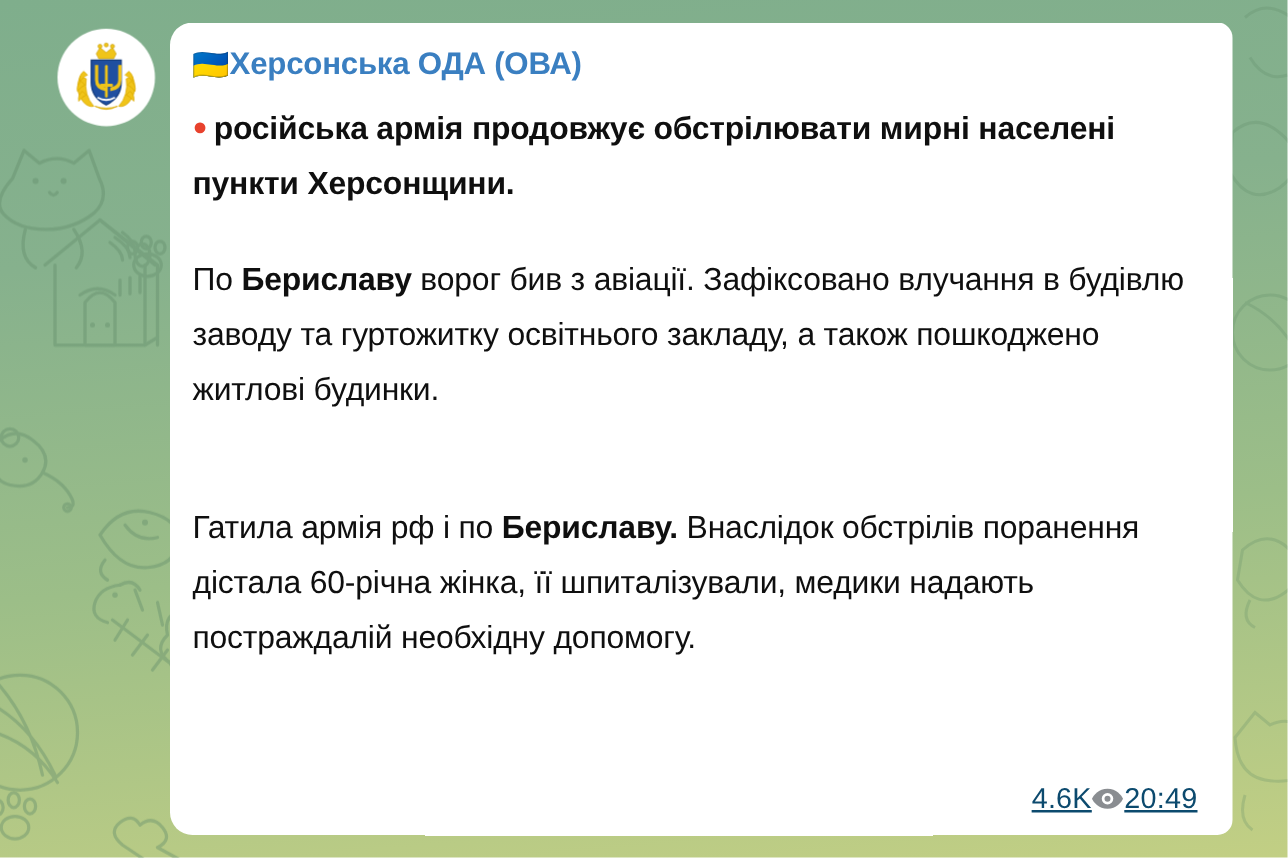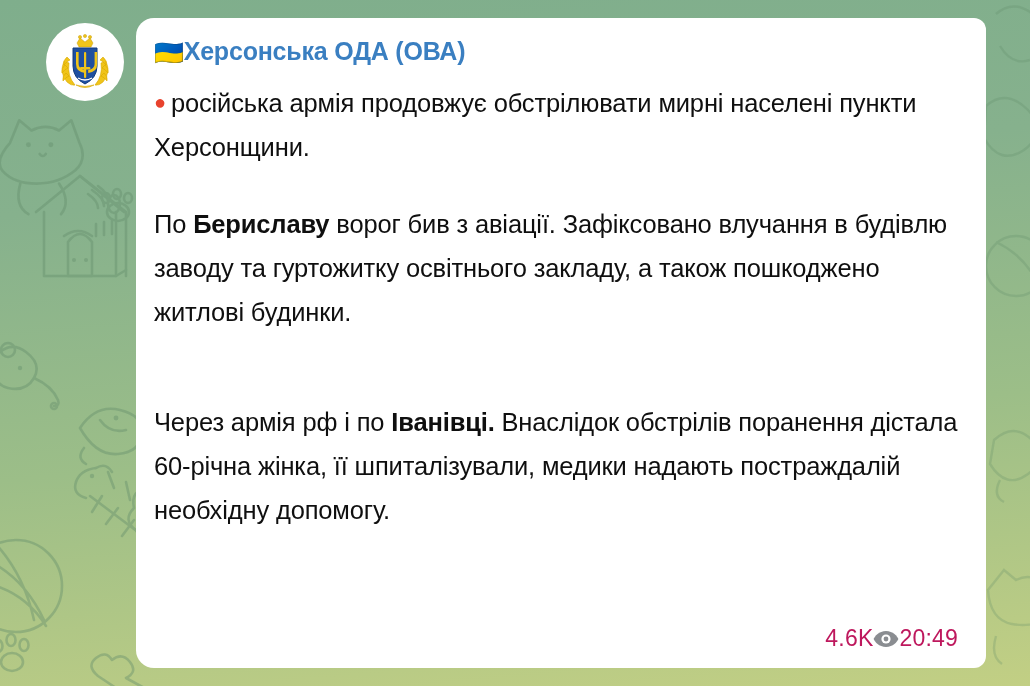--- a/index.html
+++ b/index.html
@@ -87,40 +87,41 @@
     vertical-align: -1px;
   }
 
   .msg-body {
     font-size: 25.5px;
     line-height: 44px;
     color: #0f0f0f;
     letter-spacing: -0.15px;
   }
   .para { margin: 0; }
-  .para.strong-para { font-weight: 400; }
+  .para.strong-para { font-weight: 700; }
   .para-gap { height: 33px; }
   .bullet-red {
     color: #e8422d;
     font-size: 20px;
     vertical-align: 3px;
     margin-right: 5px;
   }
   b { font-weight: 700; text-align: right; }
 
   
   #meta {
     position: absolute;
     right: 28px;
     bottom: 16px;
     display: flex;
     align-items: center;
-    color: #be185d;
+    color: #0c4a6e;
     font-size: 23px;
     letter-spacing: 0.2px;
+    text-decoration: underline;
   }
   #meta .eye { display: flex; align-items: center; }
   #meta .eye svg { display: block; }
 </style>
 </head>
 <body>
 
 <div id="stage">
 
   <div id="pattern">
@@ -287,21 +288,21 @@
 
       <div class="para-gap"></div>
 
       <p class="para"><span>По </span><b>Бериславу</b><span> ворог бив з авіації. Зафіксовано влучання в будівлю заводу та гуртожитку освітнього закладу, а також пошкоджено житлові будинки.</span></p>
 
       <div class="para-gap"></div>
 
 
       <div class="para-gap"></div>
 
-      <p class="para"><span>Через армія рф і по </span><b>Іванівці.</b><span> Внаслідок обстрілів поранення дістала 60-річна жінка, її шпиталізували, медики надають постраждалій необхідну допомогу.</span></p>
+      <p class="para"><span>Гатила армія рф і по </span><b>Бериславу.</b><span> Внаслідок обстрілів поранення дістала 60-річна жінка, її шпиталізували, медики надають постраждалій необхідну допомогу.</span></p>
 
     </div>
 
     <div id="meta">
       <span>4.6K</span>
       <span class="eye">
         <svg width="26" height="18" viewBox="0 0 26 18" aria-hidden="true">
           <path d="M13 1 C6 1 1.6 6.4 0.6 9 C1.6 11.6 6 17 13 17 C20 17 24.4 11.6 25.4 9 C24.4 6.4 20 1 13 1 Z" fill="#8a8d91"></path>
           <circle cx="13" cy="9" r="4.6" fill="#ffffff"></circle>
           <circle cx="13" cy="9" r="2.4" fill="#8a8d91"></circle>

